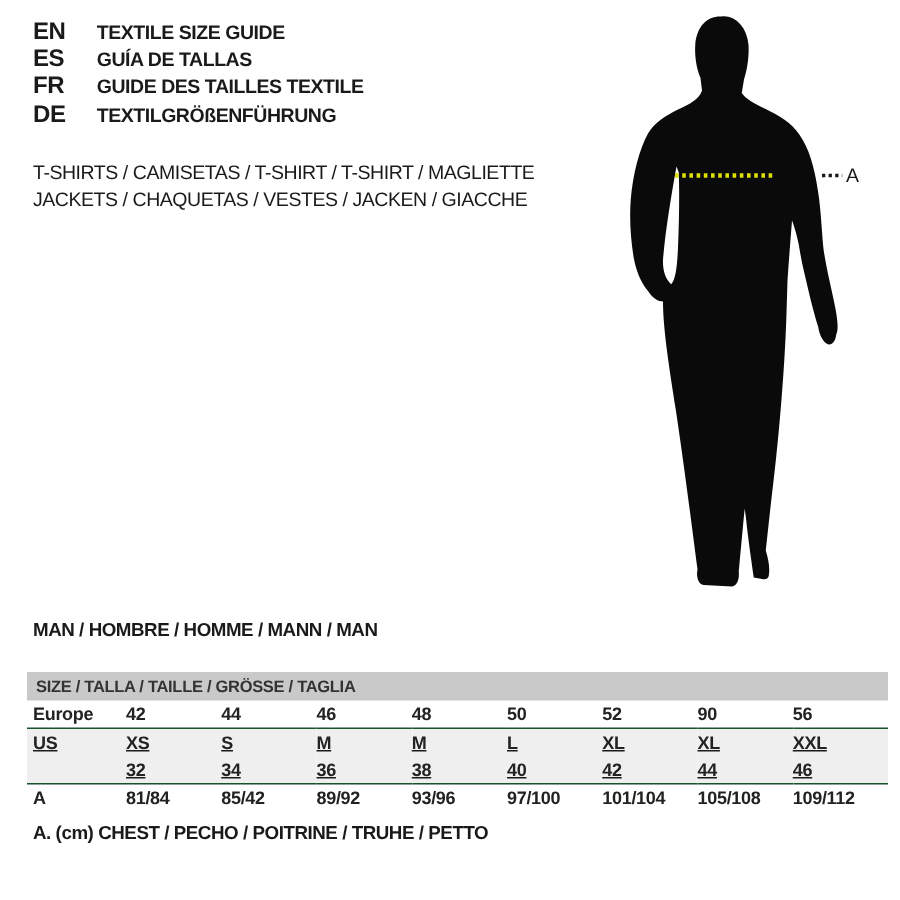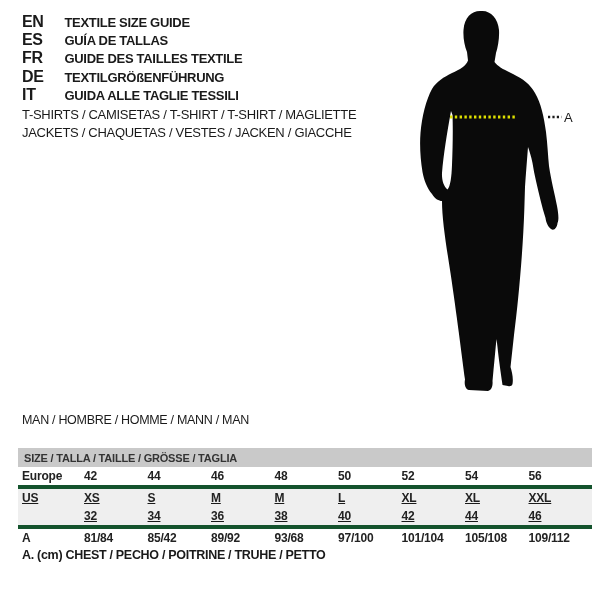--- a/index.html
+++ b/index.html
@@ -29,39 +29,39 @@
     font-weight: 400; font-size: 13px; letter-spacing: -0.3px; white-space: nowrap;
   }
 
   
   .figure { position: absolute; left: 398px; top: 5px; width: 175px; height: 390px; }
   .figure svg { display: block; width: 175px; height: 390px; }
 
   
   .section-title {
     position: absolute; left: 22px; top: 413px;
-    font-weight: 400; font-size: 12.5px; letter-spacing: -0.3px;
+    font-weight: 700; font-size: 12.5px; letter-spacing: -0.3px;
   }
 
   
   .size-table {
     position: absolute; left: 18px; top: 448px; width: 574px;
     border-collapse: collapse; table-layout: fixed;
     font-weight: 700; font-size: 12px; letter-spacing: -0.2px;
   }
   .size-table col.col-label { width: 66px; }
   .size-table th.table-head {
     background: #c9c9c9; color: #333333;
     text-align: left; font-weight: 700; font-size: 11px;
     height: 17px; padding: 1px 0 1px 6px; letter-spacing: -0.2px;
   }
   .size-table td { height: 18px; padding: 0; text-align: left; color: #222222; }
   .size-table td.lbl { text-align: left; padding-left: 4px; }
   .size-table tr.row-stripe { background: #efefef; text-decoration: underline; }
-  .size-table tr.b-bottom td { border-bottom: 4px solid #14532d; }
+  .size-table tr.b-bottom td { border-bottom: 1px solid #14532d; }
 
   
   .footnote {
     position: absolute; left: 22px; top: 548px;
     font-weight: 700; font-size: 12.5px; letter-spacing: -0.3px;
   }
 </style>
 </head>
 <body>
 
@@ -76,24 +76,20 @@
       <span class="lang-code">ES</span>
       <span class="lang-title">GUÍA DE TALLAS</span>
     </div>
     <div class="lang-row">
       <span class="lang-code">FR</span>
       <span class="lang-title">GUIDE DES TAILLES TEXTILE</span>
     </div>
     <div class="lang-row">
       <span class="lang-code">DE</span>
       <span class="lang-title">TEXTILGRÖßENFÜHRUNG</span>
-    </div>
-    <div class="lang-row">
-      <span class="lang-code">IT</span>
-      <span class="lang-title">GUIDA ALLE TAGLIE TESSILI</span>
     </div>
   </div>
 
   <div class="categories">
     <div class="category-line">T-SHIRTS / CAMISETAS / T-SHIRT / T-SHIRT / MAGLIETTE</div>
     <div class="category-line">JACKETS / CHAQUETAS / VESTES / JACKEN / GIACCHE</div>
   </div>
 
   <div class="figure">
     <svg viewBox="0 0 175 390" xmlns="http://www.w3.org/2000/svg">
@@ -171,21 +167,21 @@
     </thead>
     <tbody>
       <tr class="b-bottom">
         <td class="lbl">Europe</td>
         <td>42</td>
         <td>44</td>
         <td>46</td>
         <td>48</td>
         <td>50</td>
         <td>52</td>
-        <td>54</td>
+        <td>90</td>
         <td>56</td>
       </tr>
       <tr class="row-stripe">
         <td class="lbl">US</td>
         <td>XS</td>
         <td>S</td>
         <td>M</td>
         <td>M</td>
         <td>L</td>
         <td>XL</td>
@@ -201,21 +197,21 @@
         <td>40</td>
         <td>42</td>
         <td>44</td>
         <td>46</td>
       </tr>
       <tr>
         <td class="lbl">A</td>
         <td>81/84</td>
         <td>85/42</td>
         <td>89/92</td>
-        <td>93/68</td>
+        <td>93/96</td>
         <td>97/100</td>
         <td>101/104</td>
         <td>105/108</td>
         <td>109/112</td>
       </tr>
     </tbody>
   </table>
 
   <div class="footnote">A. (cm) CHEST / PECHO / POITRINE / TRUHE / PETTO</div>
 

